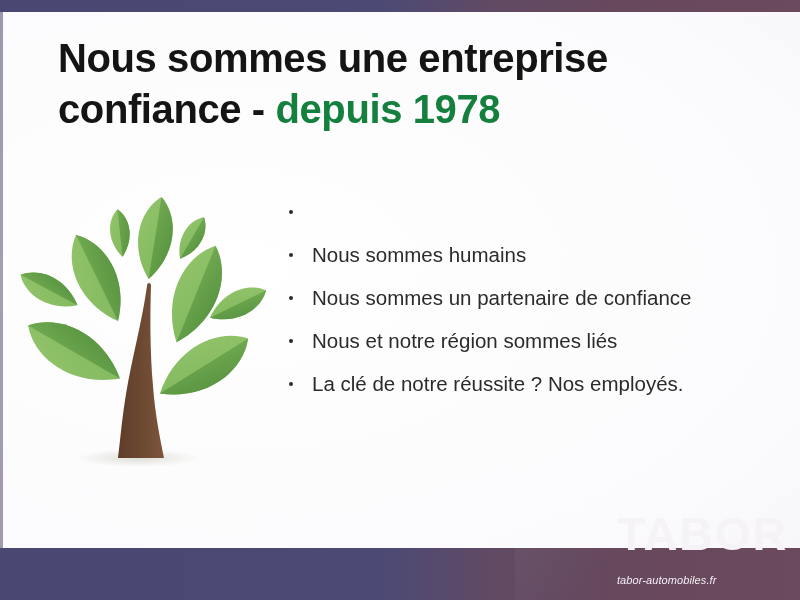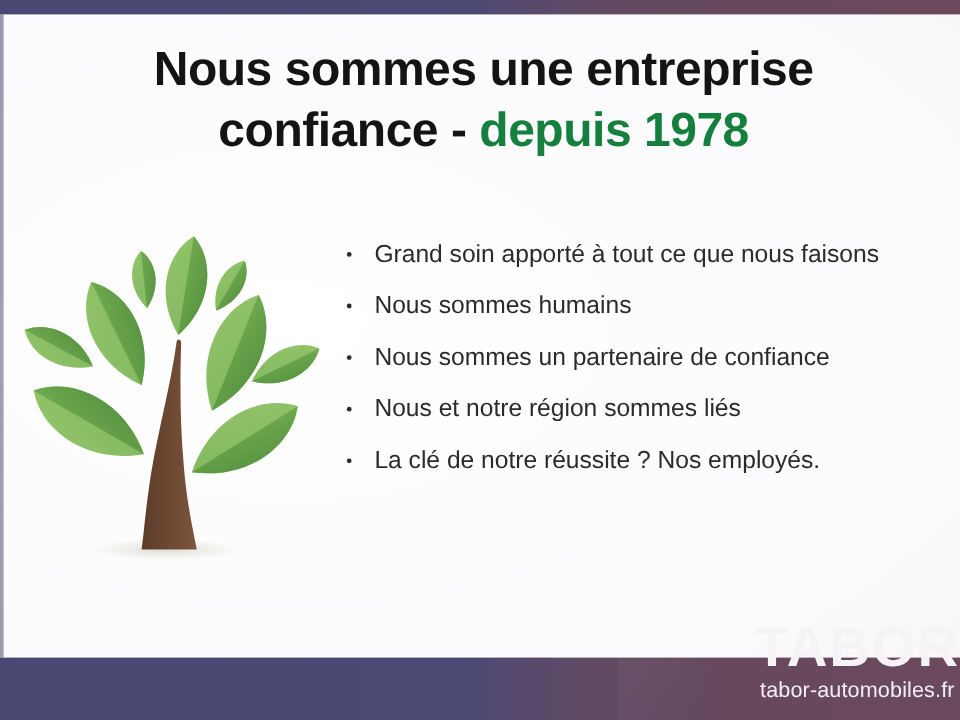--- a/index.html
+++ b/index.html
@@ -70,50 +70,50 @@
     content: "";
     position: absolute;
     left: 0; top: 0;
     width: 100%; height: 100%;
     background: linear-gradient(125deg, rgba(255,255,255,.05) 0%, rgba(0,0,0,0) 38%);
     pointer-events: none;
   }
 
   .logo-stack {
     position: absolute;
-    right: 0;
+    right: 12px;
     bottom: 14px;
-    text-align: center;
+    text-align: left;
     color: #ffffff;
   }
   .logo-word {
     font-family: "Liberation Sans", sans-serif;
     font-size: 47px;
     font-weight: 700;
     letter-spacing: 1.5px;
     line-height: .96;
     color: #f6f3f7;
     display: block;
   }
   .logo-url {
     display: block;
-    font-size: 18px;
+    font-size: 11px;
     font-weight: 400;
     letter-spacing: .1px;
     color: #f3eef5;
-    margin-top: 4px;
+    margin-top: 18px;
+    font-style: italic;
   }
 
   
   .headline {
     position: absolute;
     left: 58px;
     top: 33px;
     width: 690px;
-    text-align: center;
     font-size: 40px;
     font-weight: 700;
     line-height: 1.27;
     color: #141414;
     letter-spacing: -0.4px;
   }
   .headline .accent {
     color: #15803d;
   }
 
@@ -217,21 +217,21 @@
       </g>
     </svg>
   </div>
 
   <div class="headline">
     <span>Nous sommes une entreprise</span><br>
     <span>confiance - </span><span class="accent">depuis 1978</span>
   </div>
 
   <ul class="bullets">
-    <li><span class="dot"></span><span>Grand soin apporté à tout ce que nous faisons</span></li>
+    <li><span class="dot"></span></li>
     <li><span class="dot"></span><span>Nous sommes humains</span></li>
     <li><span class="dot"></span><span>Nous sommes un partenaire de confiance</span></li>
     <li><span class="dot"></span><span>Nous et notre région sommes liés</span></li>
     <li><span class="dot"></span><span>La clé de notre réussite ? Nos employés.</span></li>
   </ul>
 
   <div class="logo-panel"></div>
   <div class="logo-stack">
     <span class="logo-word">TABOR</span>
     <span class="logo-url">tabor-automobiles.fr</span>

